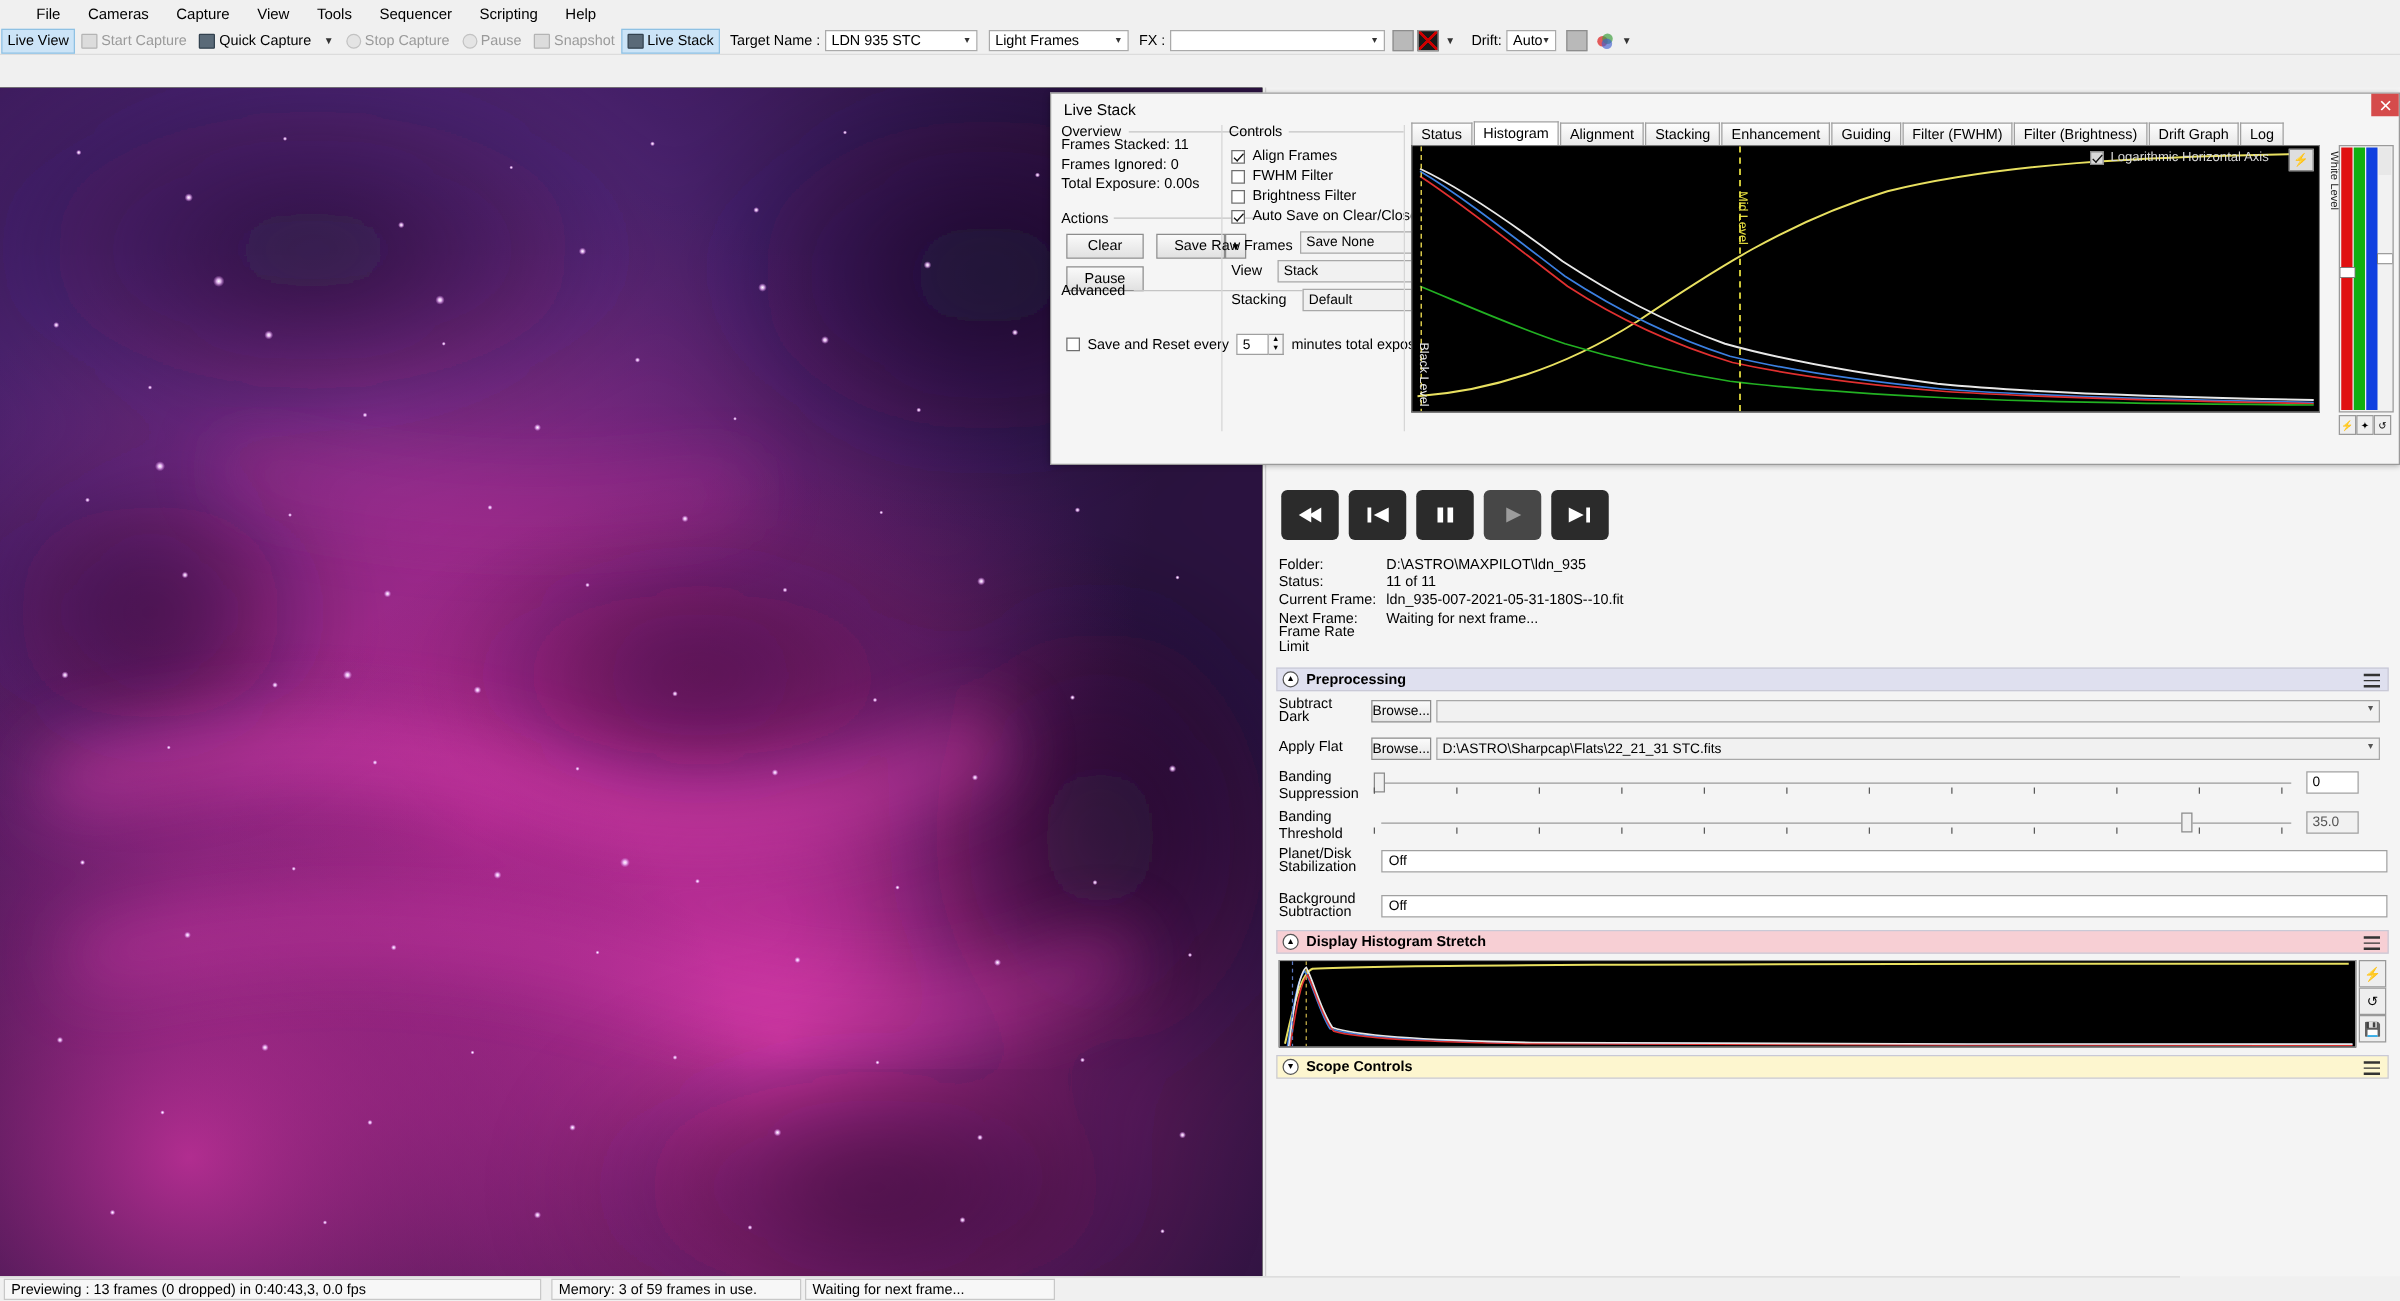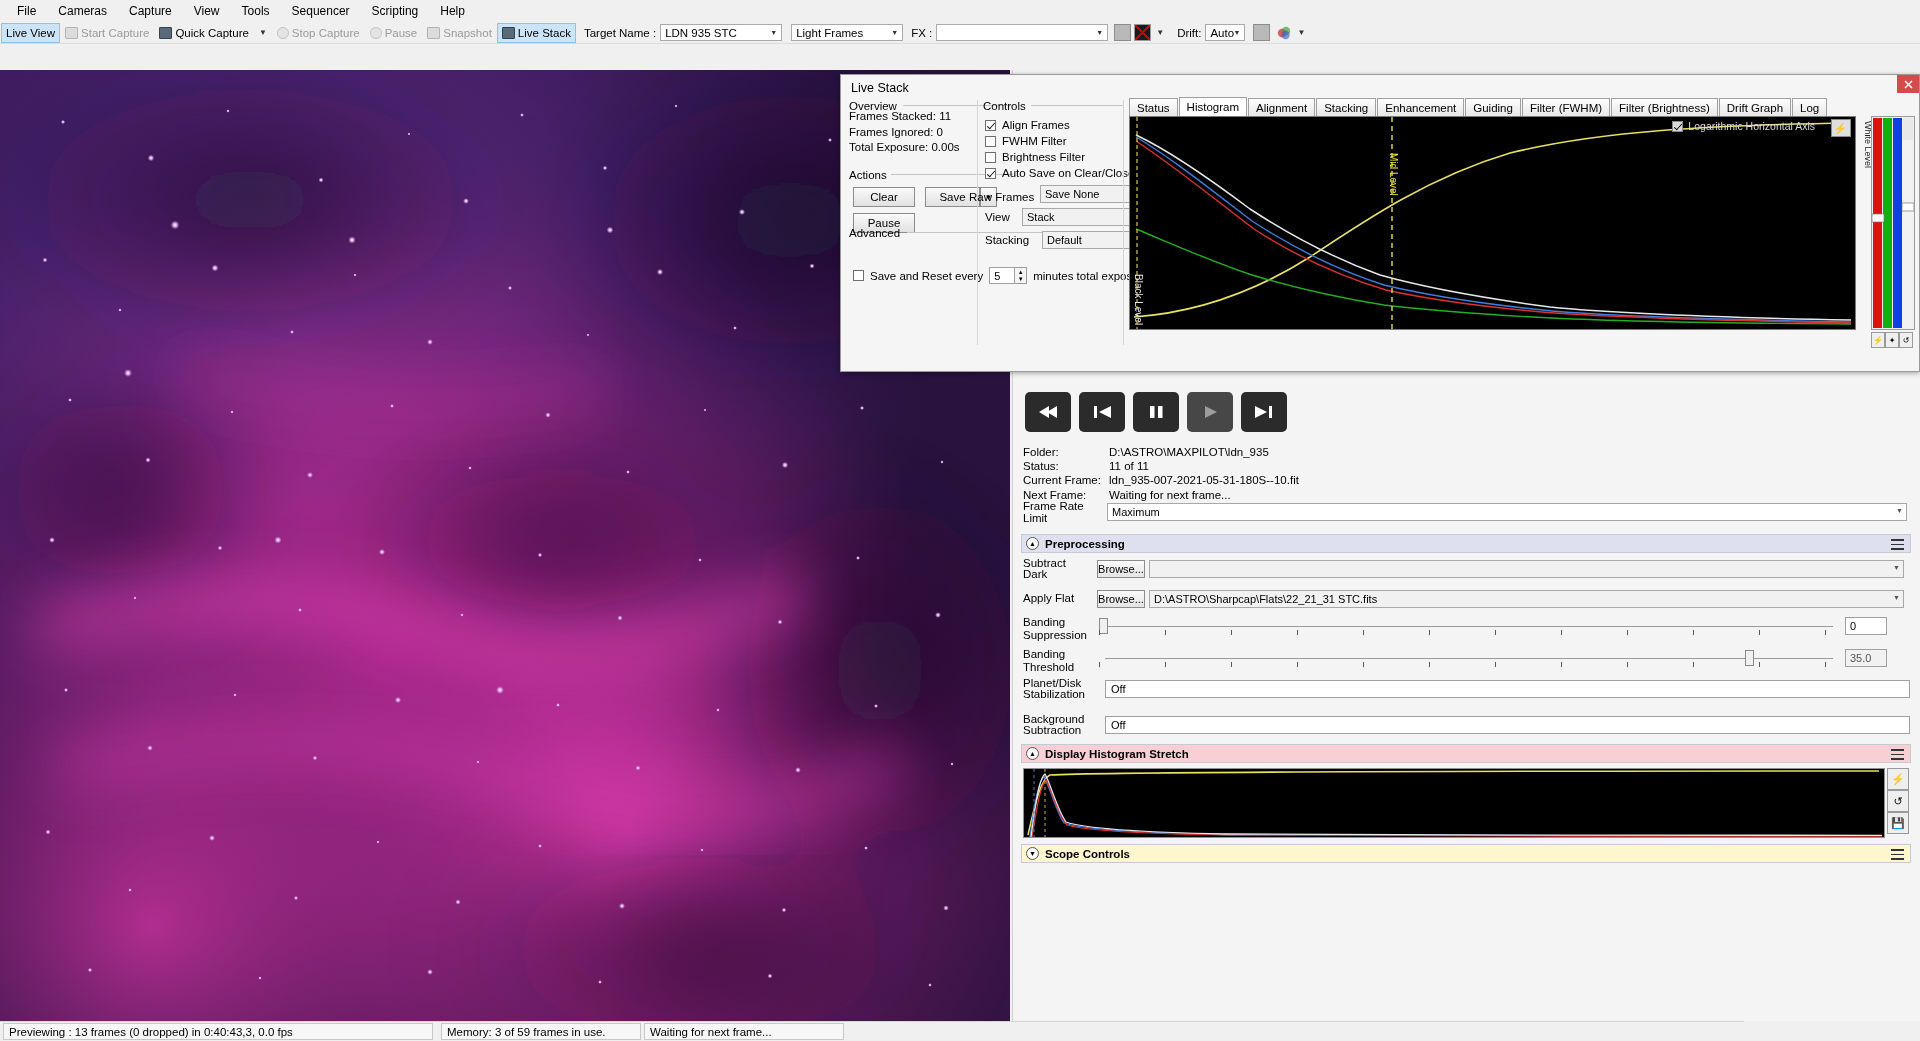--- a/index.html
+++ b/index.html
@@ -28,21 +28,21 @@
   }
   .titlebar .title-text { font-size: 12px; color: #1b1b1b; }
   .winbtns { position: absolute; right: 0; top: 0; height: 26px; display: flex; }
   .winbtn {
     width: 45px; height: 26px; display: flex; align-items: center; justify-content: center;
     font-size: 11px; color: #333;
   }
   .gl { display:block; }
 
   
-  .menubar { height: 22px; background: #f0f0f0; display: flex; align-items: center; padding-left: 6px; }
+  .menubar { height: 22px; background: #f0f0f0; display: flex; align-items: center; padding-left: 18px; }
   .menu-item { padding: 3px 11px; font-size: 12px; color: #000; }
 
   
   .toolbar {
     height: 22px; background: #f0f0f0; display: flex; align-items: center;
     border-bottom: 1px solid #dcdcdc; font-size: 11.5px; padding-left: 1px; gap: 0;
   }
   .tbtn { display: flex; align-items: center; gap: 3px; padding: 2px 5px; white-space: nowrap; height: 20px; }
   .tbtn.sel { background: #cce4f7; border: 1px solid #8fc1e3; padding: 1px 4px; }
   .tbtn.disabled { color: #9a9a9a; }
@@ -449,24 +449,20 @@
         <span class="infoval">ldn_935-007-2021-05-31-180S--10.fit</span>
       </div>
       <div class="inforow">
         <span class="infolabel">Next Frame:</span>
         <span class="infoval">Waiting for next frame...</span>
       </div>
     </div>
 
     <div class="fr-row">
       <span class="fr-label">Frame Rate Limit</span>
-      <div class="pathbox" style="width:800px;margin-left:12px;background:#fff">
-        <span>Maximum</span>
-        <span class="arrow">▼</span>
-      </div>
     </div>
 
     <div class="section-hdr" style="top:464px;background:#dfe0ef">
       <span class="sec-chev">▲</span>
       <span>Preprocessing</span>
       <span class="burger">
           <span></span>
           <span></span>
           <span></span>
         </span>

